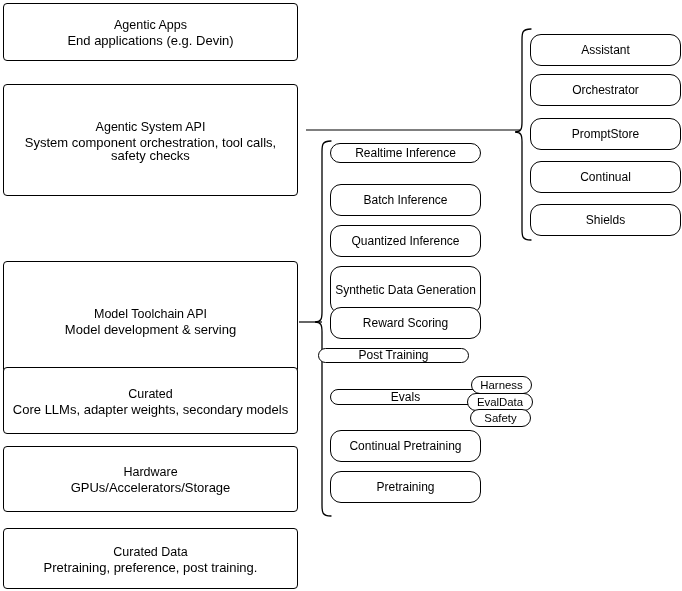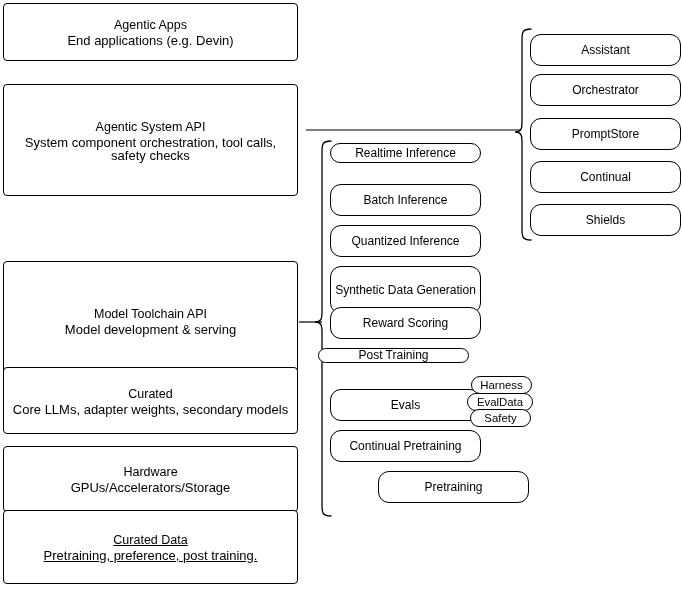--- a/index.html
+++ b/index.html
@@ -125,21 +125,21 @@
   <div class="node stack-node" style="left:3px; top:367px; width:295px; height:67px;">
     <div class="stack-title">Curated</div>
     <div class="stack-sub">Core LLMs, adapter weights, secondary models</div>
   </div>
 
   <div class="node stack-node" style="left:3px; top:446px; width:295px; height:66px;">
     <div class="stack-title">Hardware</div>
     <div class="stack-sub">GPUs/Accelerators/Storage</div>
   </div>
 
-  <div class="node stack-node" style="left:3px; top:510px; width:295px; height:74px;text-decoration:underline;">
+  <div class="node stack-node" style="left:3px; top:528px; width:295px; height:61px;">
     <div class="stack-title">Curated Data</div>
     <div class="stack-sub">Pretraining, preference, post training.</div>
   </div>
 
   <div class="node chip" style="left:330px; top:143px; width:151px; height:20px;">
     <span>Realtime Inference</span>
   </div>
   <div class="node chip" style="left:330px; top:184px; width:151px; height:32px;">
     <span>Batch Inference</span>
   </div>
@@ -148,27 +148,27 @@
   </div>
   <div class="node chip" style="left:330px; top:266px; width:151px; height:48px;">
     <span>Synthetic Data Generation</span>
   </div>
   <div class="node chip" style="left:330px; top:307px; width:151px; height:32px;">
     <span>Reward Scoring</span>
   </div>
   <div class="node chip" style="left:318px; top:348px; width:151px; height:15px;">
     <span>Post Training</span>
   </div>
-  <div class="node chip" style="left:330px; top:389px; width:151px; height:32px;align-items:center;">
+  <div class="node chip" style="left:330px; top:389px; width:151px; height:16px;align-items:center;">
     <span>Evals</span>
   </div>
   <div class="node chip" style="left:330px; top:430px; width:151px; height:32px;">
     <span>Continual Pretraining</span>
   </div>
-  <div class="node chip" style="left:330px; top:471px; width:151px; height:32px;margin-left:48px;">
+  <div class="node chip" style="left:330px; top:471px; width:151px; height:32px;">
     <span>Pretraining</span>
   </div>
 
   <div class="pill" style="left:471px; top:376px; width:61px; height:18px;">
     <span>Harness</span>
   </div>
   <div class="pill" style="left:467px; top:393px; width:66px; height:18px;">
     <span>EvalData</span>
   </div>
   <div class="pill" style="left:470px; top:409px; width:61px; height:18px;">

